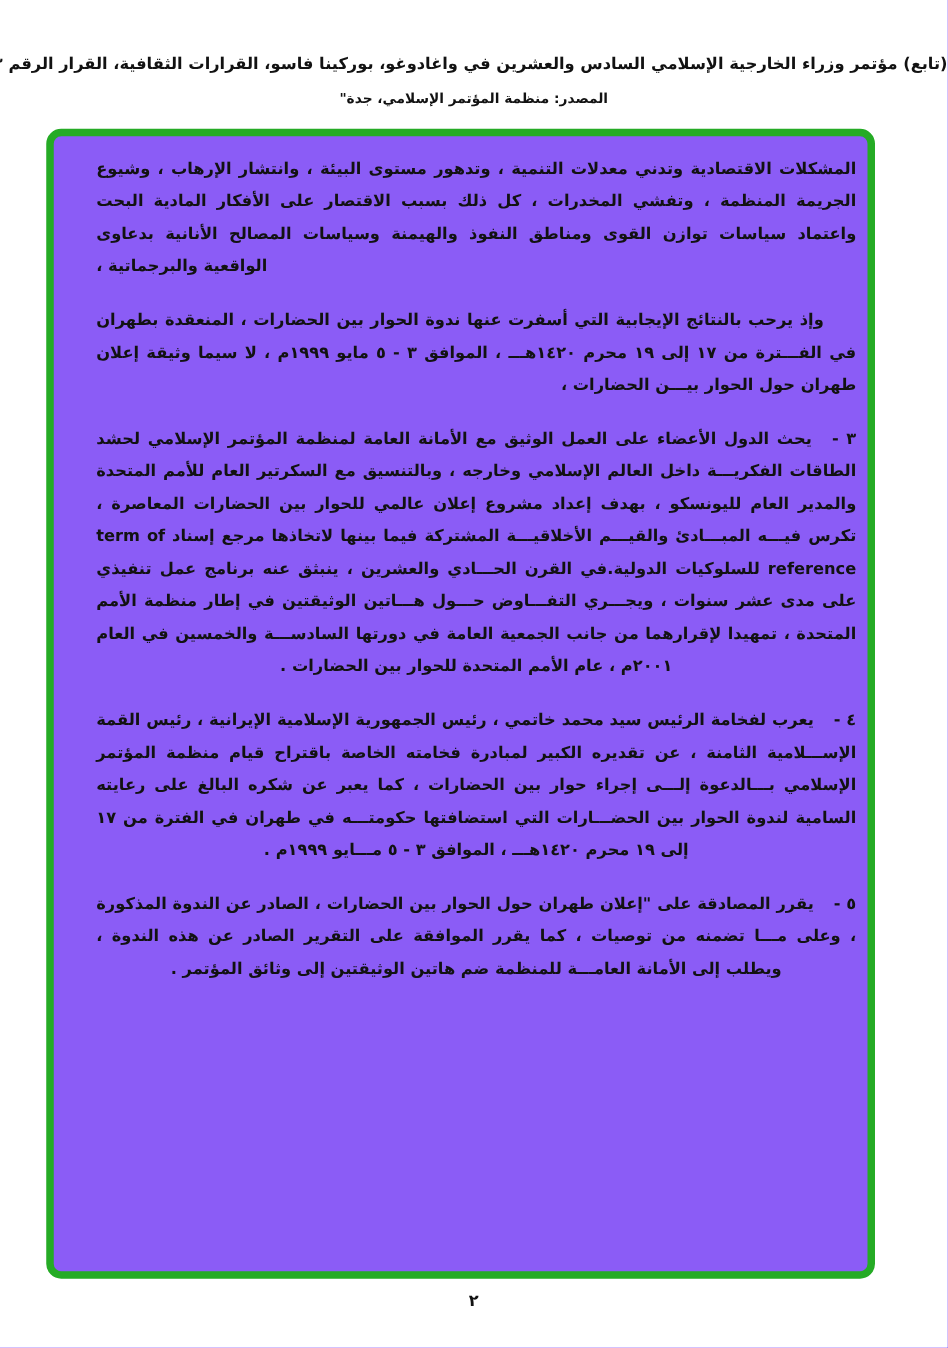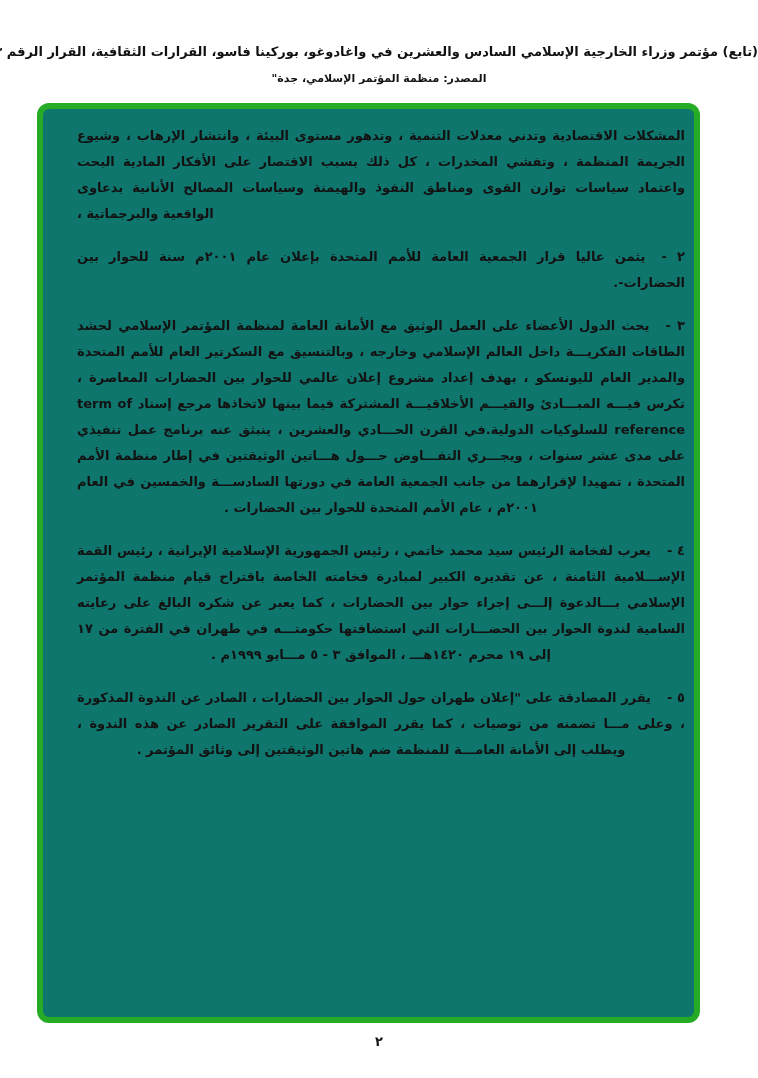--- a/index.html
+++ b/index.html
@@ -13,21 +13,21 @@
     position:absolute;top:44px;left:0;right:0;text-align:center;
     font-size:13px;font-weight:bold;white-space:nowrap;letter-spacing:0;
   }
   .doc-header-line2{
     position:absolute;top:72px;left:0;right:0;text-align:center;
     font-size:11px;font-weight:bold;
   }
   .green-border{
     position:absolute;left:37px;top:103px;width:663px;height:920px;
     box-sizing:border-box;border:6px solid #25ab25;border-radius:12px;
-    padding:14px 9px 0 34px;overflow:hidden;background:#0f766e;
+    padding:14px 9px 0 34px;overflow:hidden;background:#8b5cf6;
   }
   .para{
     font-size:13px;font-weight:bold;line-height:26px;
     text-align:justify;margin:0 0 17px 0;direction:rtl;
   }
   .tal-left{text-align-last:left;}
   .tal-right{text-align-last:right;}
   .tal-center{text-align-last:center;}
   .indent{text-indent:26px;}
   .item-gap{display:inline-block;width:16px;}
@@ -43,24 +43,24 @@
 
   <div class="doc-header">
     <div class="doc-header-line1" dir="rtl">(تابع) مؤتمر وزراء الخارجية الإسلامي السادس والعشرين في واغادوغو، بوركينا فاسو، القرارات الثقافية، القرار الرقم ٢٦/١٣-ث</div>
     <div class="doc-header-line2" dir="rtl">المصدر:  منظمة المؤتمر الإسلامي، جدة"</div>
   </div>
 
   <div class="green-border" style="border-color: rgb(37, 171, 37);">
 
     <p class="para tal-left" dir="rtl">المشكلات الاقتصادية وتدني معدلات التنمية ، وتدهور مستوى البيئة ، وانتشار الإرهاب ، وشيوع الجريمة المنظمة ، وتفشي المخدرات ، كل ذلك بسبب الاقتصار على الأفكار المادية البحت واعتماد سياسات توازن القوى ومناطق النفوذ والهيمنة وسياسات المصالح الأنانية بدعاوى الواقعية والبرجماتية ،</p>
 
+    <p class="para tal-right indent" dir="rtl">وإذ يرحب بالنتائج الإيجابية التي أسفرت عنها ندوة الحوار بين الحضارات ، المنعقدة بطهران في الفـــترة من ١٧ إلى ١٩ محرم ١٤٢٠هـــ ، الموافق ٣ - ٥ مايو ١٩٩٩م ، لا سيما وثيقة إعلان طهران حول الحوار بيـــن الحضارات ،</p>
 
 
 
-    <p class="para tal-right" dir="rtl"><span class="item-num">٢ -</span><span class="item-gap"></span><span>يثمن عاليا قرار الجمعية العامة للأمم المتحدة بإعلان عام ٢٠٠١م سنة للحوار بين الحضارات-.</span></p>
 
     <p class="para tal-center" dir="rtl"><span class="item-num">٣ -</span><span class="item-gap"></span><span>يحث الدول الأعضاء على العمل الوثيق مع الأمانة العامة لمنظمة المؤتمر الإسلامي لحشد الطاقات الفكريـــة داخل العالم الإسلامي وخارجه ، وبالتنسيق مع السكرتير العام للأمم المتحدة والمدير العام لليونسكو ، بهدف إعداد مشروع إعلان عالمي للحوار بين الحضارات المعاصرة ، تكرس فيـــه المبـــادئ والقيـــم الأخلاقيـــة المشتركة فيما بينها لاتخاذها مرجع إسناد term of reference للسلوكيات الدولية.في القرن الحـــادي والعشرين ، ينبثق عنه برنامج عمل تنفيذي على مدى عشر سنوات ، ويجـــري التفـــاوض حـــول هـــاتين الوثيقتين في إطار منظمة الأمم المتحدة ، تمهيدا لإقرارهما من جانب الجمعية العامة في دورتها السادســـة والخمسين في العام ٢٠٠١م ، عام الأمم المتحدة للحوار بين الحضارات .</span></p>
 
     <p class="para tal-center" dir="rtl"><span class="item-num">٤ -</span><span class="item-gap"></span><span>يعرب لفخامة الرئيس سيد محمد خاتمي ، رئيس الجمهورية الإسلامية الإيرانية ، رئيس القمة الإســـلامية الثامنة ، عن تقديره الكبير لمبادرة فخامته الخاصة باقتراح قيام منظمة المؤتمر الإسلامي بـــالدعوة إلـــى إجراء حوار بين الحضارات ، كما يعبر عن شكره البالغ على رعايته السامية لندوة الحوار بين الحضـــارات التي استضافتها حكومتـــه في طهران في الفترة من ١٧ إلى ١٩ محرم ١٤٢٠هـــ ، الموافق ٣ - ٥ مـــايو ١٩٩٩م .</span></p>
 
     <p class="para tal-center" dir="rtl"><span class="item-num">٥ -</span><span class="item-gap"></span><span>يقرر المصادقة على "إعلان طهران حول الحوار بين الحضارات  ، الصادر عن الندوة المذكورة ، وعلى مـــا تضمنه من توصيات ، كما يقرر الموافقة على التقرير الصادر عن هذه الندوة ، ويطلب إلى الأمانة العامـــة للمنظمة ضم هاتين الوثيقتين إلى وثائق المؤتمر .</span></p>
 
   </div>
 
   <div class="page-number">٢</div>

